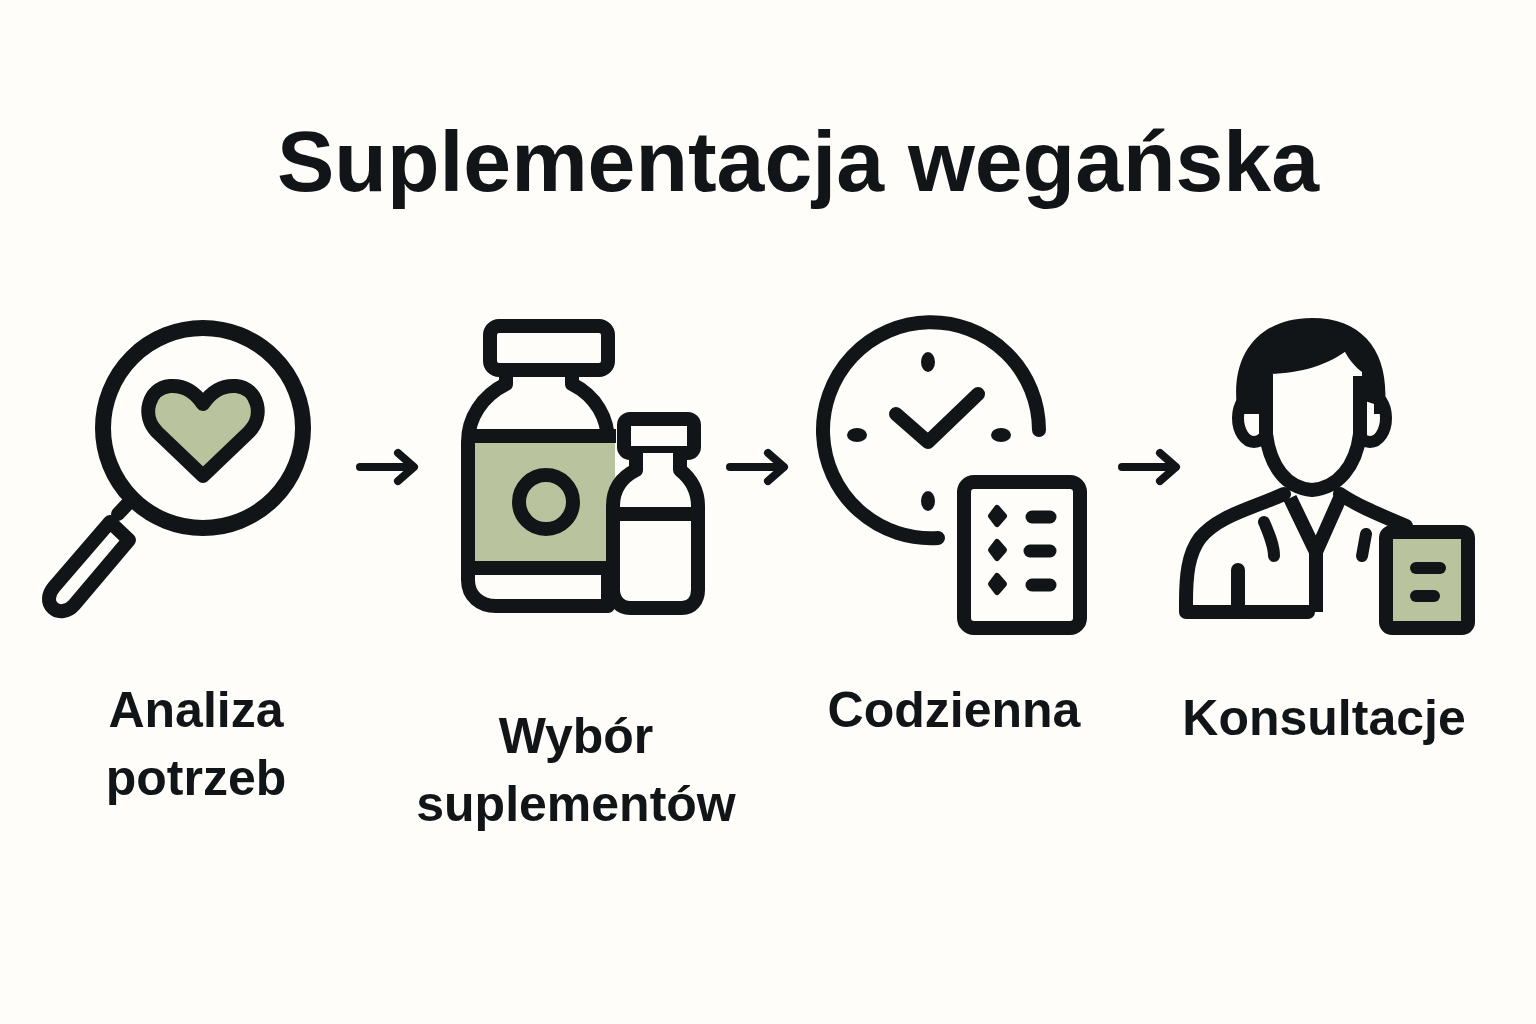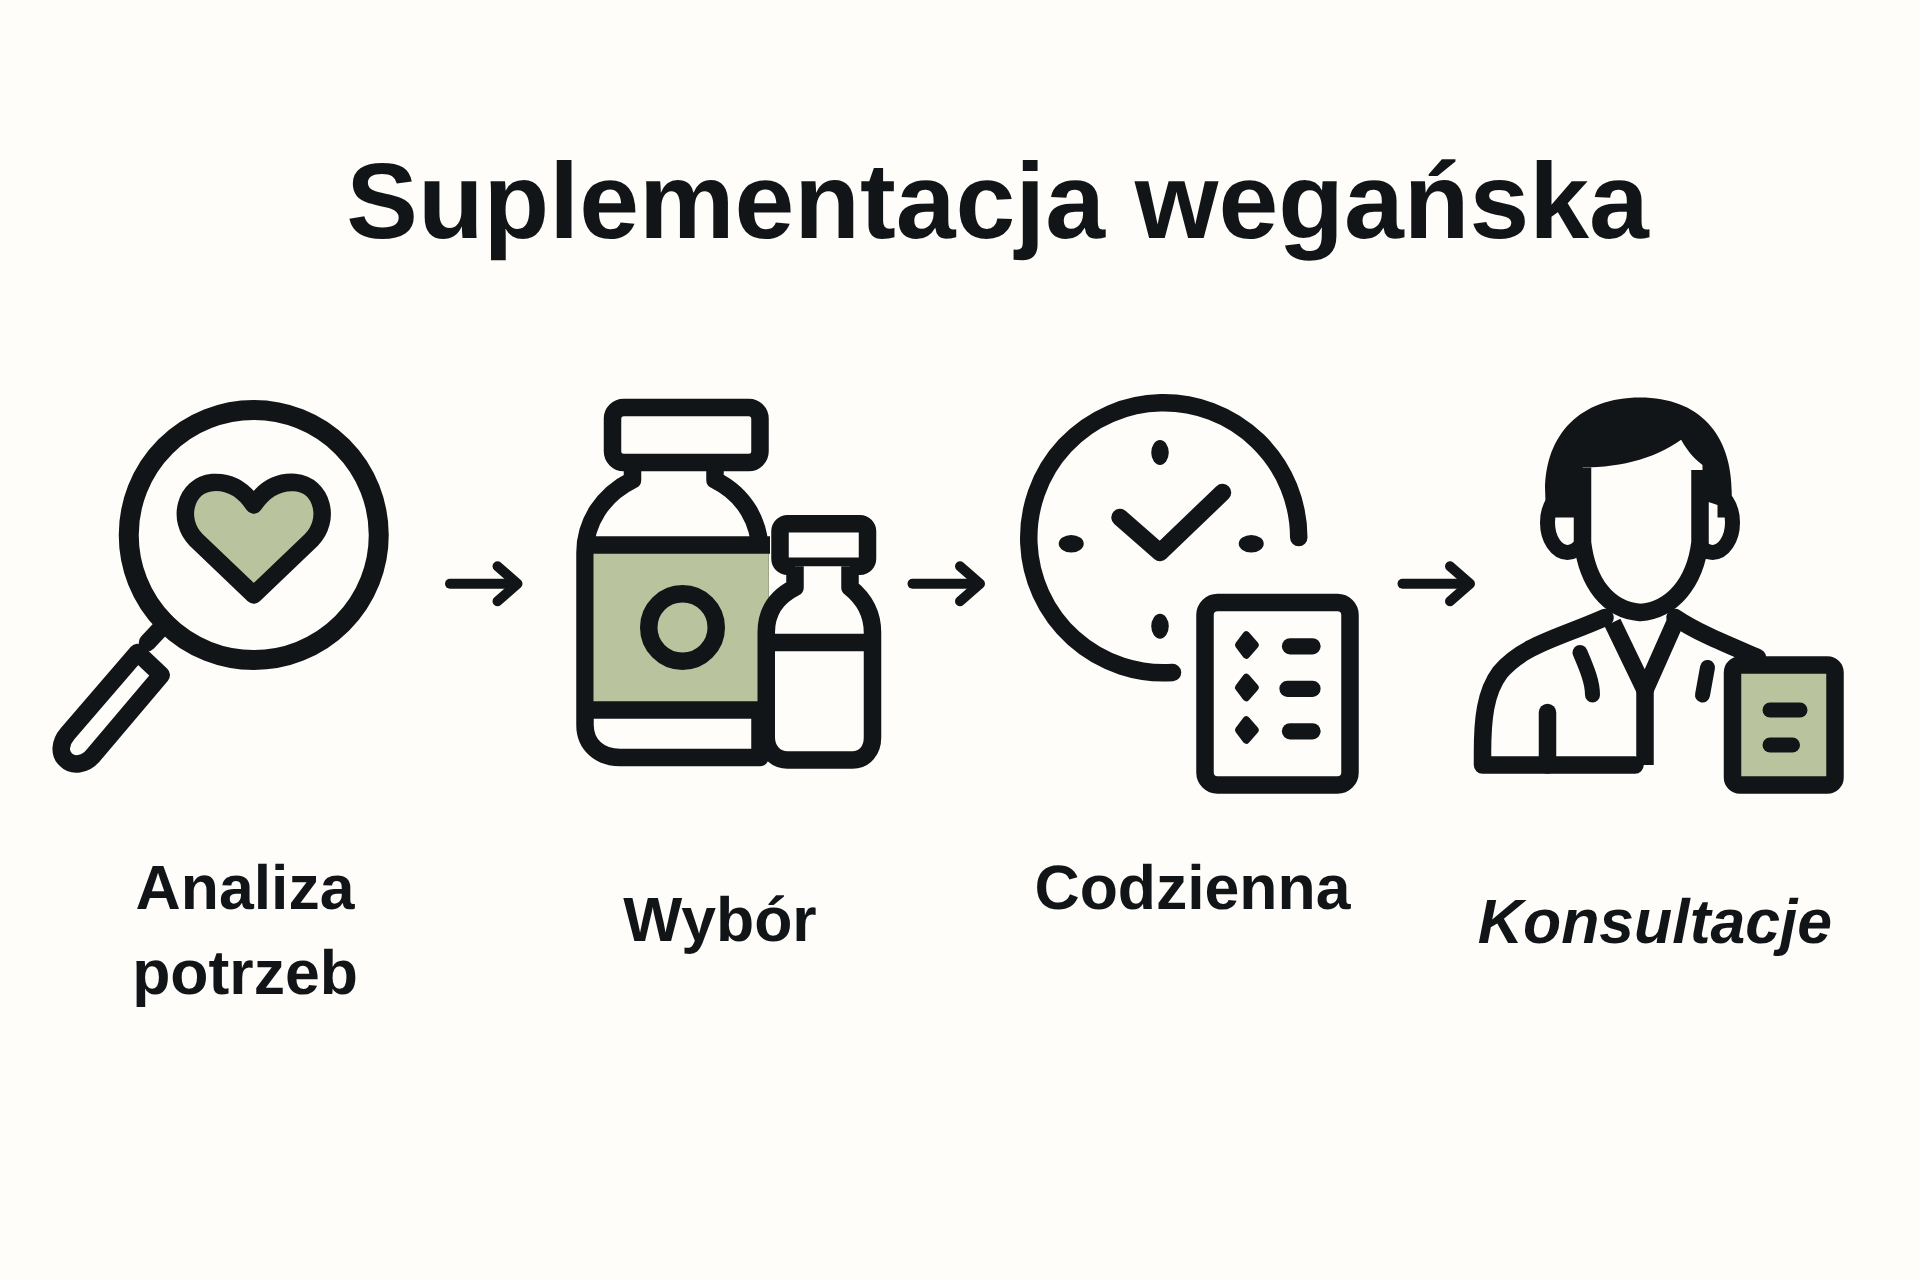--- a/index.html
+++ b/index.html
@@ -163,21 +163,22 @@
       <line x1="238" y1="290" x2="256" y2="290" stroke="#121517" stroke-width="12" stroke-linecap="round"></line>
     </svg>
   </div>
 
   <div class="label" style="left:-14px; top:676px;">
     <span>Analiza</span>
     <span>potrzeb</span>
   </div>
   <div class="label" style="left:366px; top:676px;margin-top:26px;">
     <span>Wybór</span>
+    <span>suplementów</span>
   </div>
   <div class="label" style="left:744px; top:676px;text-align:center;">
     <span>Codzienna</span>
   </div>
-  <div class="label" style="left:1114px; top:703px;font-style:italic;">
+  <div class="label" style="left:1114px; top:684px;">
     <span>Konsultacje</span>
   </div>
 
 </div>
 
 </body></html>

